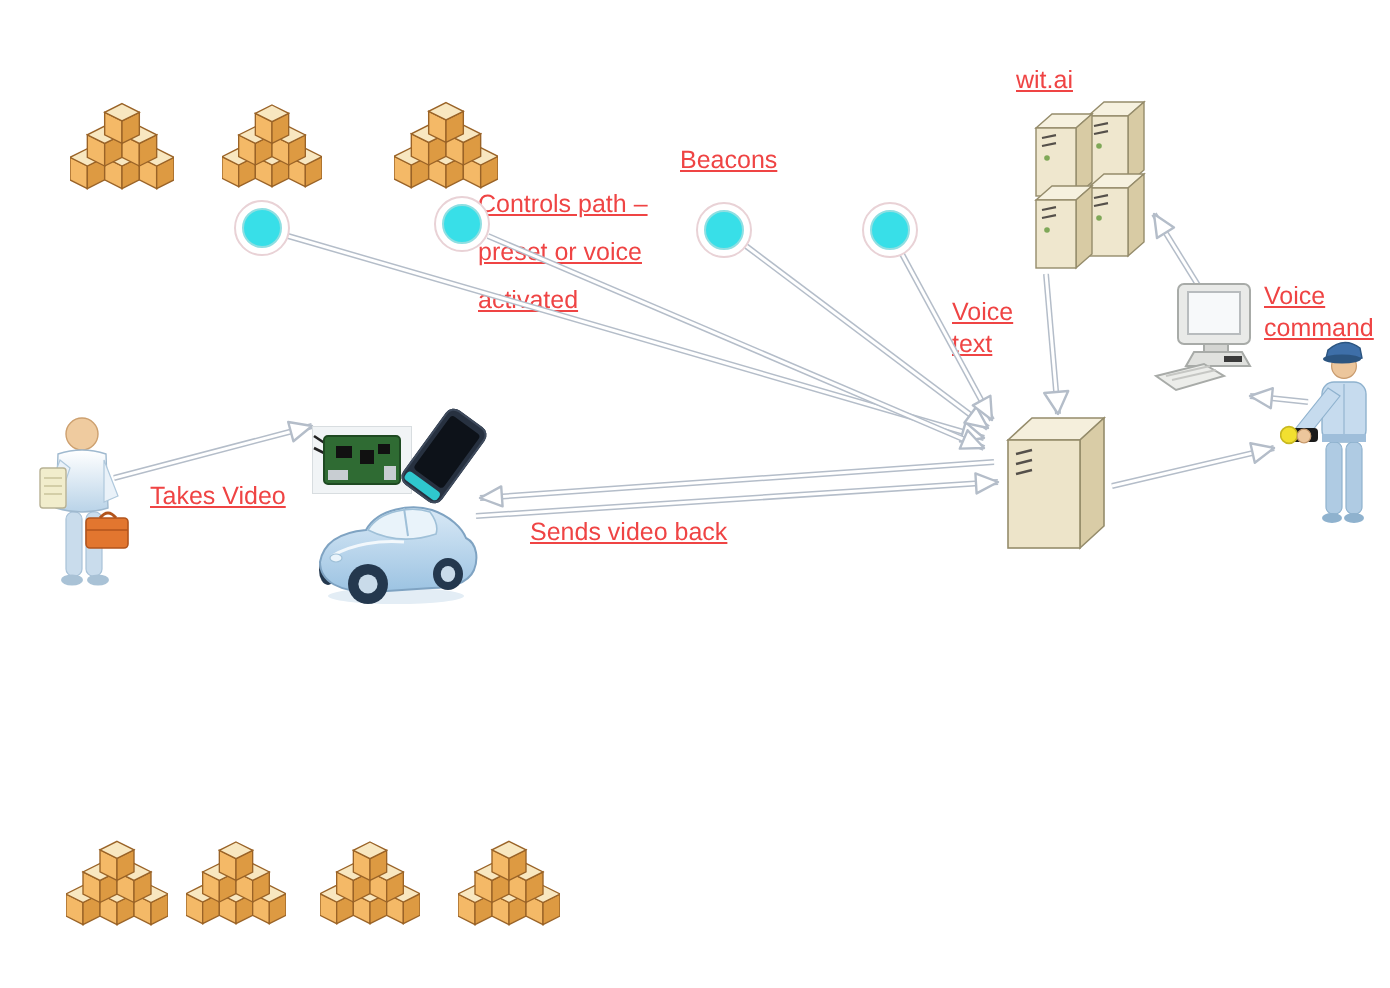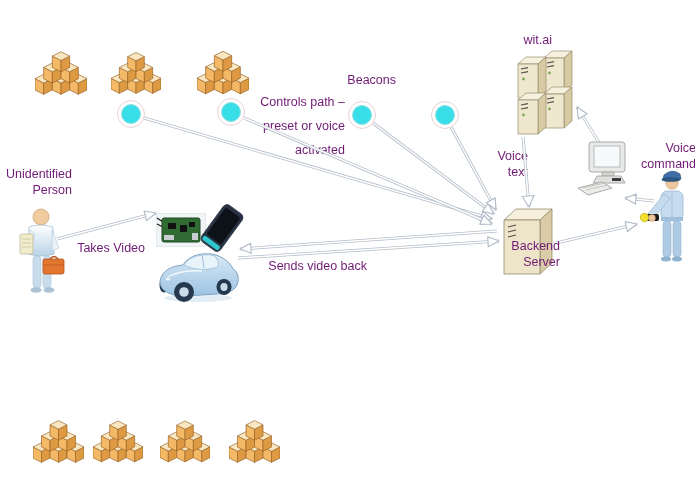--- a/index.html
+++ b/index.html
@@ -1,19 +1,19 @@
 <!DOCTYPE html>
 <html><head>
 <meta charset="utf-8">
 <style>
   html,body{margin:0;padding:0;background:#fff;}
   .canvas{position:relative;width:695px;height:494px;background:#ffffff;overflow:hidden;
           font-family:"Liberation Sans", sans-serif;color:#1a1a1a;}
-  .lbl{position:absolute;font-size:12.5px;line-height:16px;text-align:right;
-       white-space:pre-line;color:#701a75;}
+  .lbl{position:absolute;font-size:12.5px;line-height:16px;text-align:left;
+       white-space:pre-line;color:#ef4444;text-decoration:underline;}
   .lbl.tight{line-height:24px;}
   svg.icon{position:absolute;overflow:visible;}
   #wires{position:absolute;left:0;top:0;z-index:1;}
   .c-outer{stroke:#b4bdc9;stroke-width:3;fill:none;}
   .c-inner{stroke:#ffffff;stroke-width:1.5;fill:none;}
   .c-head{fill:#ffffff;stroke:#b4bdc9;stroke-width:1.2;stroke-linejoin:round;}
   .beacon{position:absolute;width:26px;height:26px;border-radius:50%;background:#fff;
           border:1px solid #e9d2d6;display:flex;align-items:center;justify-content:center;z-index:2;}
   .beacon-core{width:18px;height:18px;border-radius:50%;background:#38dfe8;border:1px solid #8fdfe2;}
   .phone{position:absolute;left:210px;top:205px;width:24px;height:46px;z-index:3;
@@ -259,29 +259,25 @@
   <svg class="icon" style="left:501px;top:207px" width="56" height="70">
       <use href="#server1"></use>
     </svg>
   <svg class="icon" style="left:575px;top:141px" width="56" height="60">
       <use href="#pc"></use>
     </svg>
   <svg class="icon" style="left:640px;top:168px" width="56" height="96">
       <use href="#guard"></use>
     </svg>
 
-  <div class="lbl" style="left:0px;top:166px;width:72px">Unidentified
-Person</div>
   <div class="lbl" style="left:75px;top:240px;width:70px">Takes Video</div>
   <div class="lbl tight" style="left:239px;top:90px;width:106px">Controls path –
 preset or voice
 activated</div>
   <div class="lbl" style="left:265px;top:258px;width:102px">Sends video back</div>
   <div class="lbl" style="left:340px;top:72px;width:56px">Beacons</div>
   <div class="lbl" style="left:508px;top:32px;width:44px">wit.ai</div>
   <div class="lbl" style="left:476px;top:148px;width:52px">Voice
 text</div>
-  <div class="lbl above" style="left:494px;top:238px;width:66px">Backend
-Server</div>
   <div class="lbl" style="left:632px;top:140px;width:64px">Voice
 command</div>
 
 </div>
 
 </body></html>

